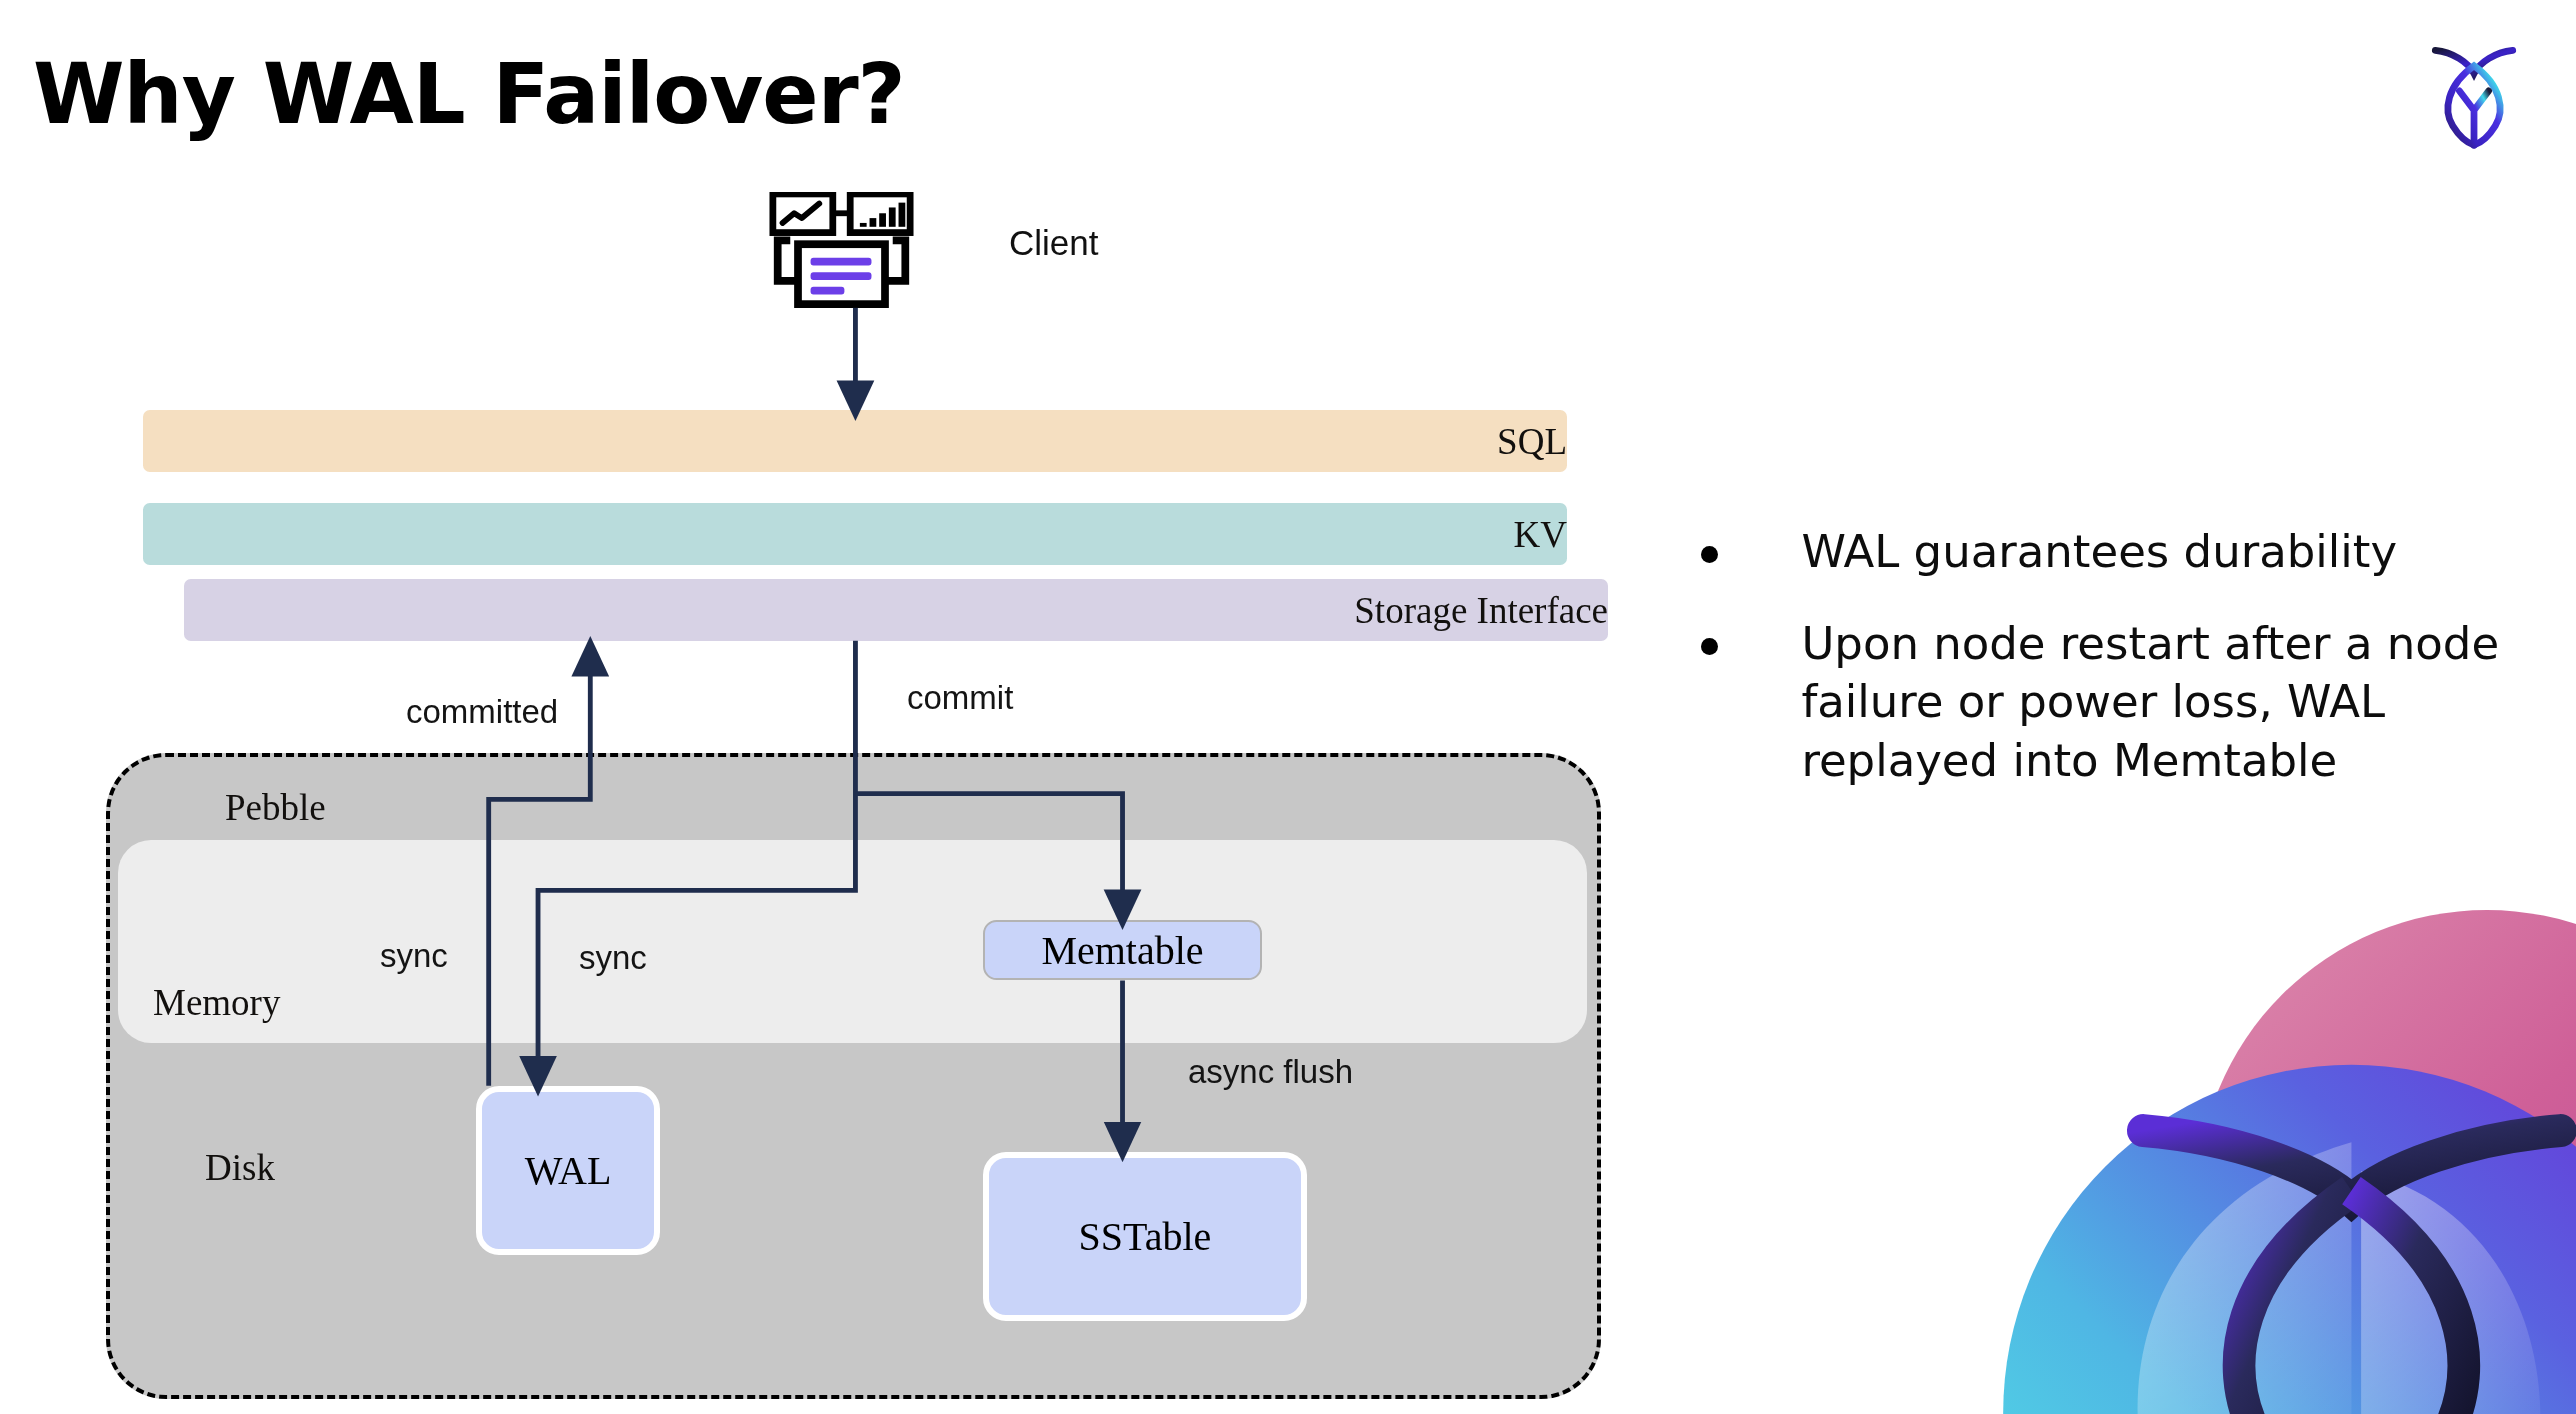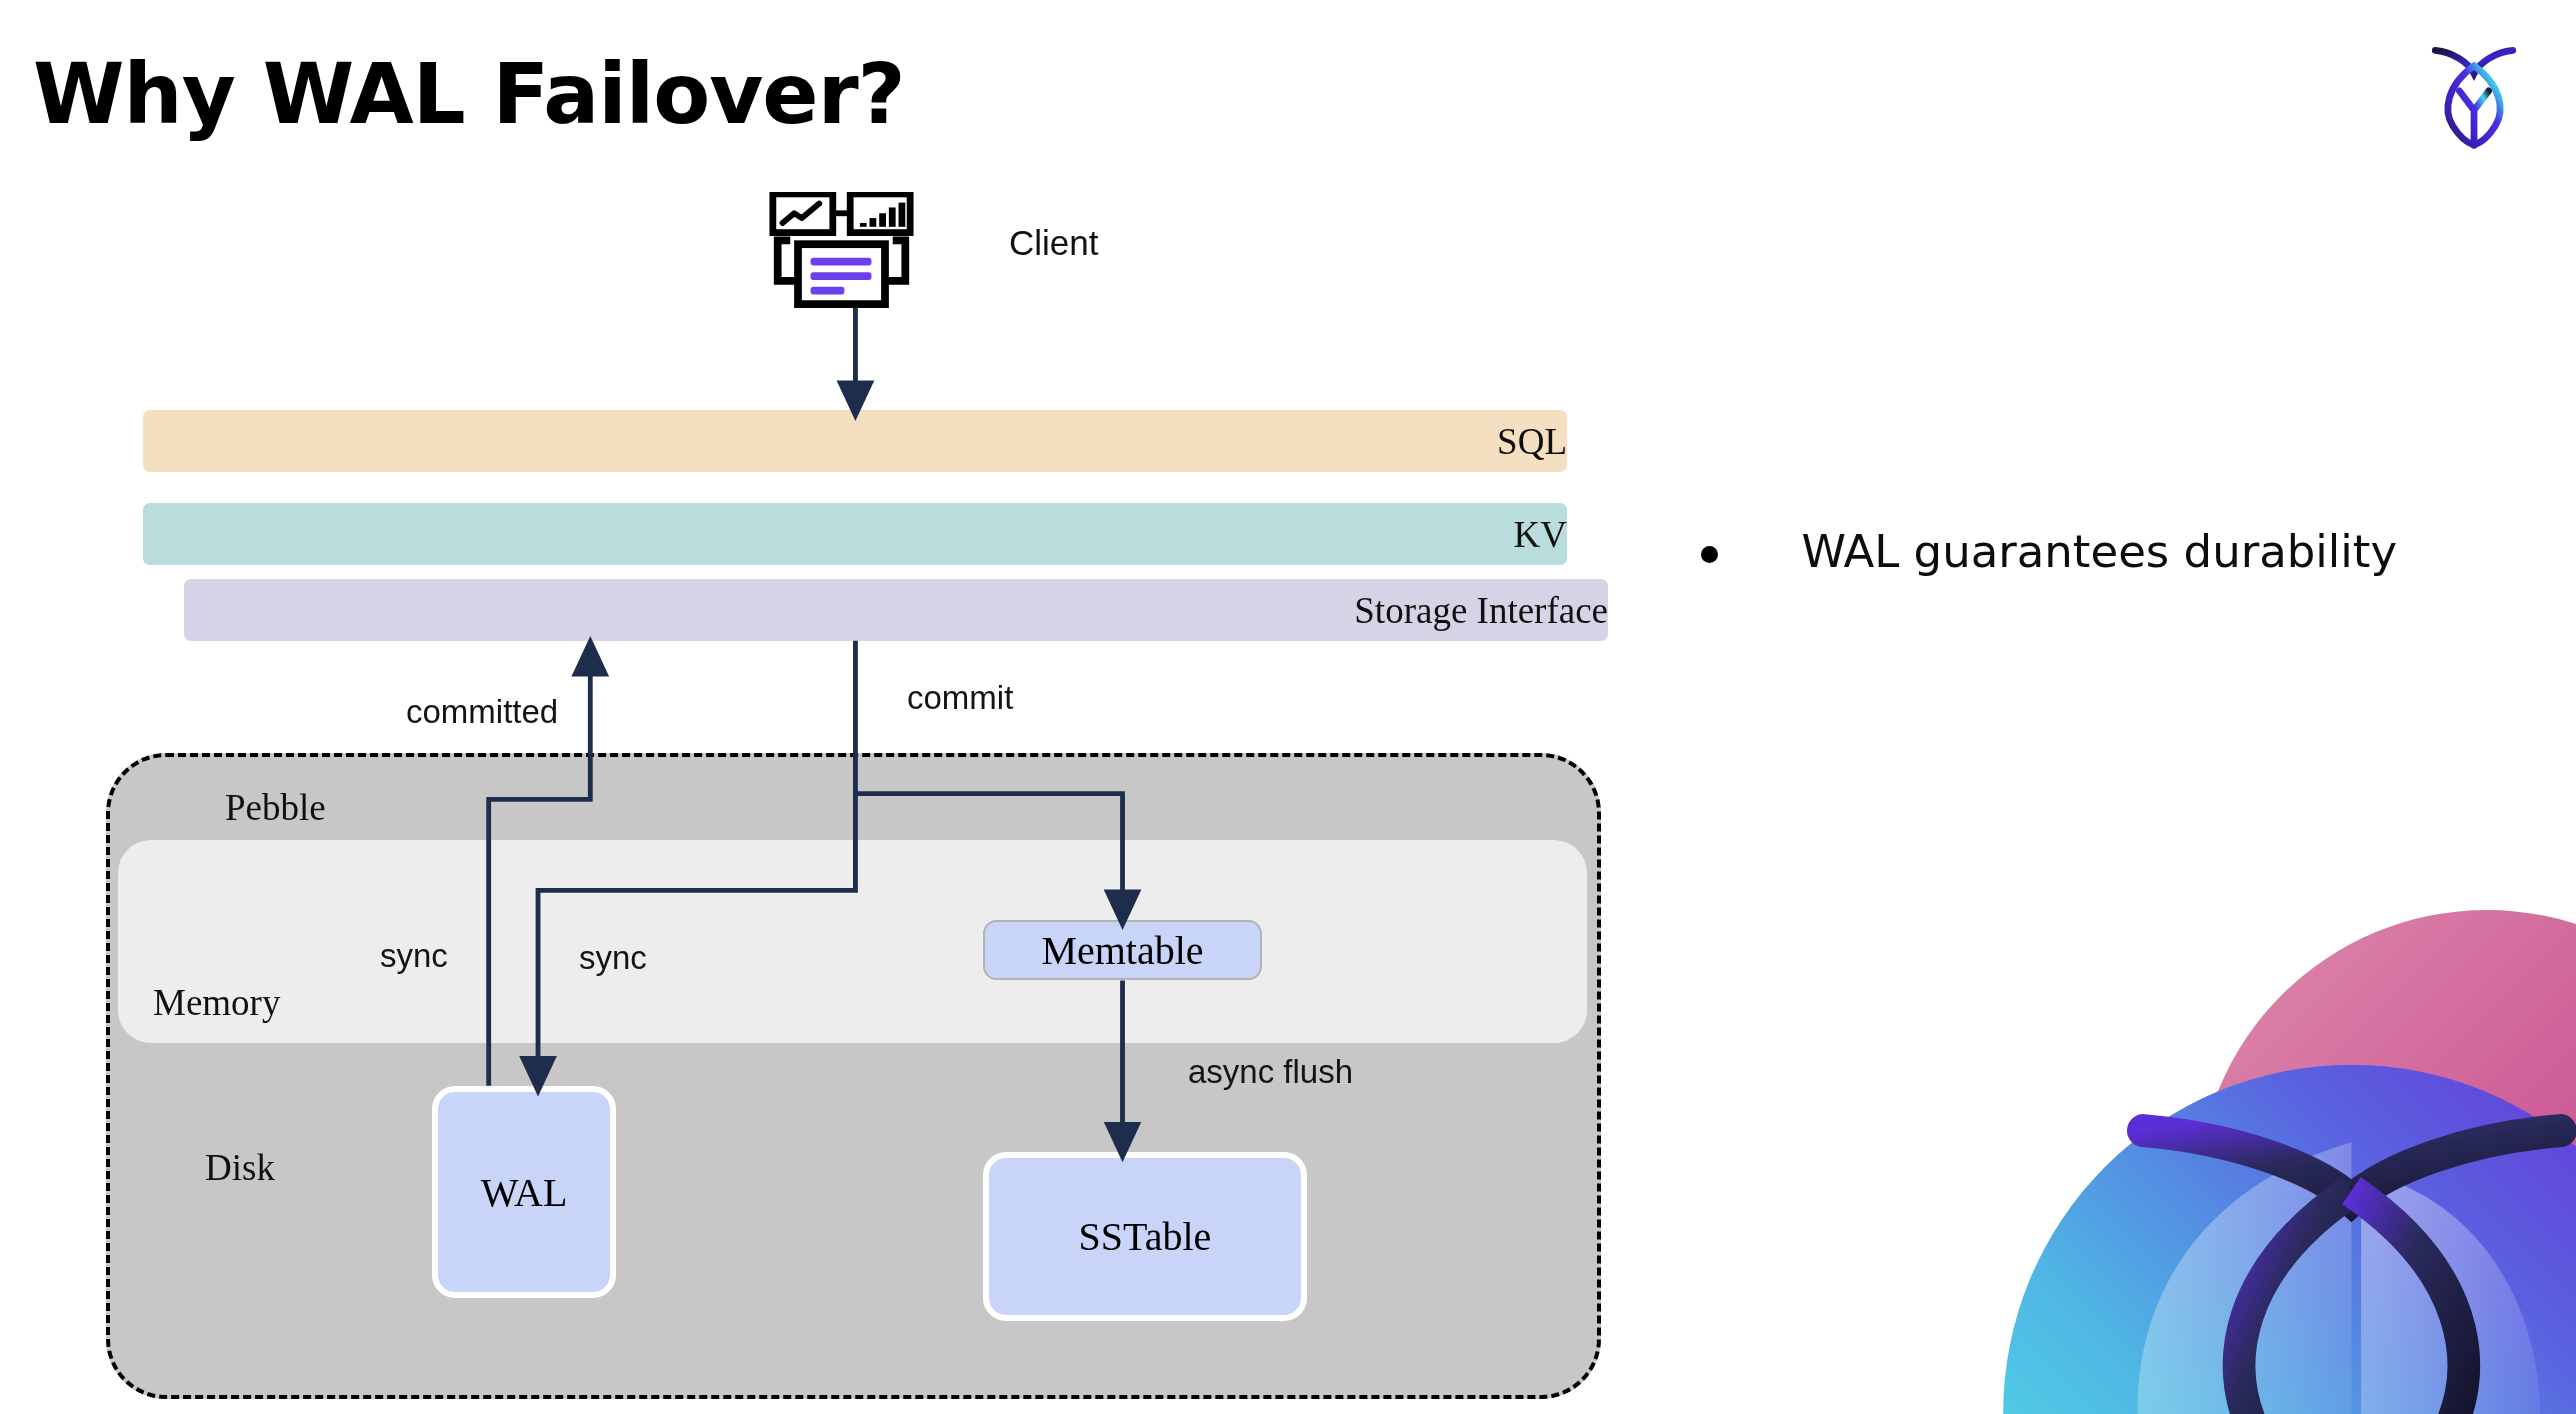--- a/index.html
+++ b/index.html
@@ -120,21 +120,21 @@
     box-sizing: border-box;
     background: #c9d4f9;
     white-space: nowrap;
   }
   #box-memtable {
     left: 983px; top: 920px; width: 279px; height: 60px;
     border: 2.9px solid #b3b3b3;
     border-radius: 13.5px;
   }
   #box-wal {
-    left: 432px; top: 1086px; width: 184px; height: 212px;
+    left: 476px; top: 1086px; width: 184px; height: 169px;
     border: 6.8px solid #ffffff;
   }
   #box-sstable {
     left: 983px; top: 1152px; width: 324px; height: 169px;
     border: 6.8px solid #ffffff;
   }
 
   
   .flow-label {
     position: absolute;
@@ -303,20 +303,24 @@
 <div class="flow-label" id="label-commit">commit</div>
 <div class="flow-label" id="label-sync-left">sync</div>
 <div class="flow-label" id="label-sync-right">sync</div>
 <div class="flow-label" id="label-async">async flush</div>
 
 <div id="bullet-list">
   <div class="bullet-row">
     <span class="bullet-dot"></span>
     <span class="bullet-text">WAL guarantees durability</span>
   </div>
+  <div class="bullet-row">
+    <span class="bullet-dot"></span>
+    <span class="bullet-text">Upon node restart after a node failure or power loss, WAL replayed into Memtable</span>
+  </div>
 </div>
 
 <div id="corner-decoration">
   <svg viewBox="0 0 652 522" width="631" height="505" aria-hidden="true">
     <defs>
       <linearGradient id="gPink" x1="0" y1="0" x2="1" y2="1">
         <stop offset="0%" stop-color="#dd8cae"></stop>
         <stop offset="45%" stop-color="#cf6098"></stop>
         <stop offset="100%" stop-color="#b93f94"></stop>
       </linearGradient>

